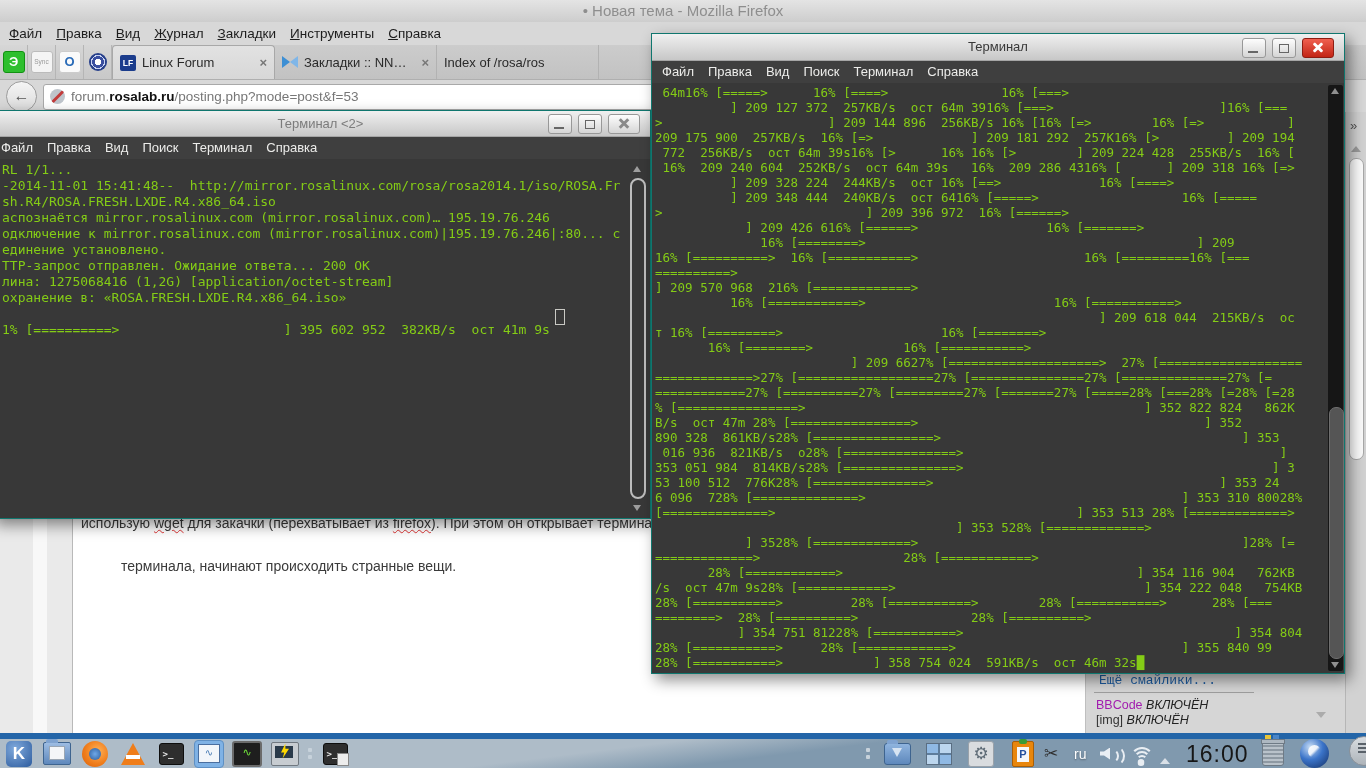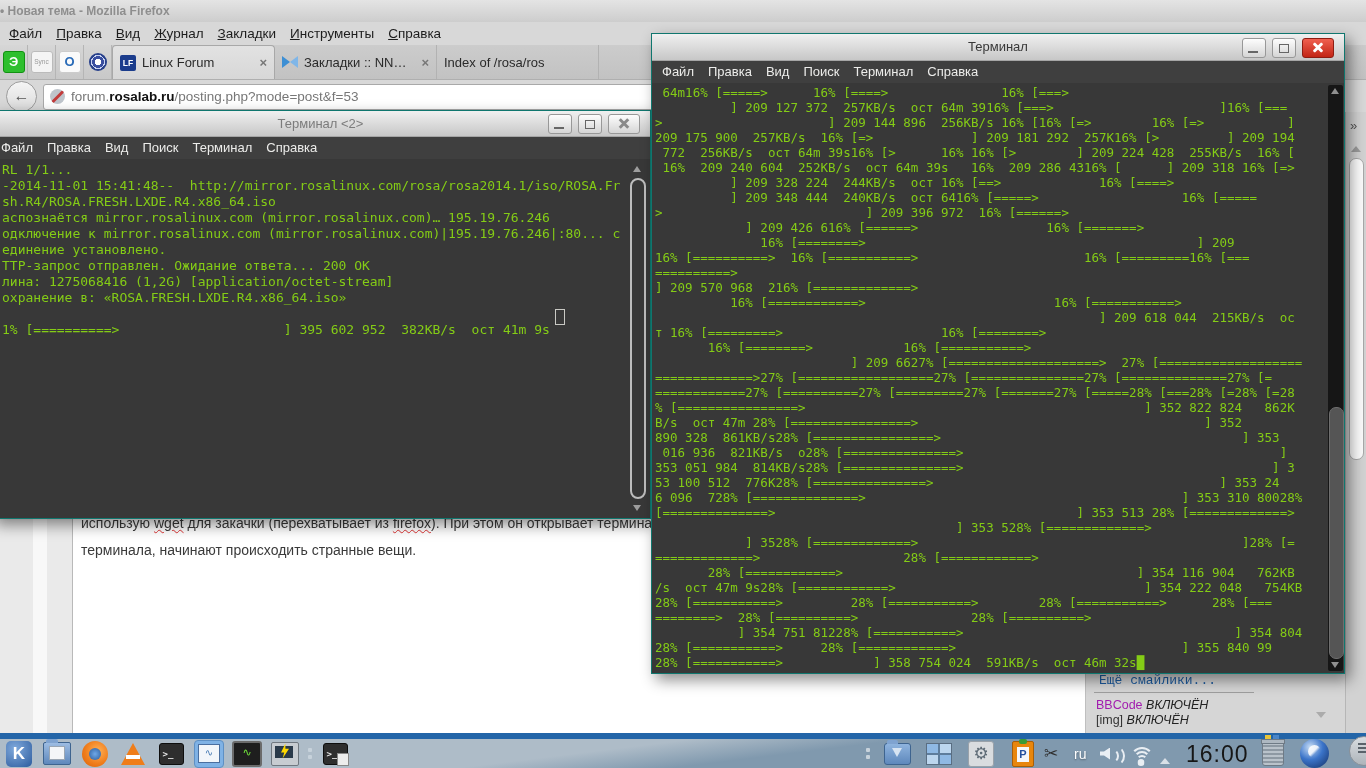--- a/index.html
+++ b/index.html
@@ -1,20 +1,20 @@
 <!DOCTYPE html>
 <html><head>
 <meta charset="utf-8">
 <style>
   html,body{margin:0;padding:0;width:1366px;height:768px;overflow:hidden;
     font-family:"Liberation Sans",sans-serif;background:#9FB0BF;position:relative;}
   
   #ff{position:absolute;left:0;top:0;width:1366px;height:733px;background:#ECECEC;z-index:1;}
-  .ff-title{height:22px;background:linear-gradient(#E4E4E4,#CDCDCD);
-    font-size:12px;line-height:22px;color:#8E8E8E;font-weight:bold;}
+  .ff-title{height:22px;background:linear-gradient(#E4E4E4,#CDCDCD);text-align:center;
+    font-size:15px;line-height:22px;color:#8E8E8E;}
   .ff-menubar{height:23px;background:#D8D8D8;display:flex;align-items:center;padding-left:2px;}
   .ff-menu-item{display:inline-block;padding:0 7px;font-size:13.5px;color:#1d1d1d;line-height:23px;}
   .ff-menu-item::first-letter{text-decoration:underline;}
   .ff-tabbar{height:34px;background:linear-gradient(#CCCCCC,#C2C2C2);display:flex;align-items:stretch;border-bottom:1px solid #AFAFAF;}
   .pinned{width:27px;display:flex;align-items:center;justify-content:center;border-right:1px solid #B5B5B5;background:linear-gradient(#D6D6D6,#C8C8C8);}
   .pin-e{width:20px;height:20px;background:#2EBF2E;border:1px solid #129112;border-radius:3px;color:#fff;font-weight:bold;font-size:13px;text-align:center;line-height:20px;}
   .pin-sync{width:20px;height:20px;background:#F4F4F4;border:1px solid #BBB;border-radius:3px;color:#999;font-size:6.5px;text-align:center;line-height:20px;}
   .pin-o{width:20px;height:20px;background:#FAFAFA;border:1px solid #CCC;border-radius:3px;color:#2B6CB8;font-weight:bold;font-size:13px;text-align:center;line-height:19px;}
   .pin-target{width:18px;height:18px;border-radius:50%;background:radial-gradient(circle,#FFF 0 3px,#3A4FA0 3px 6px,#C8D2F0 6px 7px,#27408B 7px);}
   .tab{width:147px;display:flex;align-items:center;gap:6px;padding:0 7px;font-size:13px;color:#2A2A2A;border-right:1px solid #B2B2B2;overflow:hidden;white-space:nowrap;}
@@ -203,21 +203,21 @@
       <span class="blocked-ico"></span>
       <span class="url-text"><span>forum.</span><b>rosalab.ru</b><span>/posting.php?mode=post&amp;f=53</span></span>
     </div>
   </div>
   <div id="ff-content">
     <div class="left-rail">
         <div class="strip"></div>
       </div>
 
     <div class="post-line" style="top:403px;"><span>использую </span><span class="missp">wget</span><span> для закачки (перехватывает из </span><span class="missp">firefox</span><span>). При этом он открывает терминал для</span></div>
-    <div class="post-line" style="top:430px;">терминала, начинают происходить странные вещи.</div>
+    <div class="post-line" style="top:446px;margin-left:40px;">терминала, начинают происходить странные вещи.</div>
 
     <div class="page-sliver" style="left:643px;top:71px;height:30px;background:#3D6FB8;"></div>
     <div class="page-sliver" style="left:643px;top:115px;height:26px;background:#63A33C;"></div>
     <div class="page-sliver" style="left:644px;top:296px;height:10px;width:8px;border-radius:50%;background:#B5543B;"></div>
 
     <div id="sidebar">
       <span class="sb-link">Ещё смайлики...</span>
       <div class="sb-div"></div>
       <div class="sb-line" style="top:586px;"><span class="bb">BBCode</span> <span class="st">ВКЛЮЧЁН</span></div>
       <div class="sb-line" style="top:601px;"><span>[img]</span> <span class="st">ВКЛЮЧЁН</span></div>

